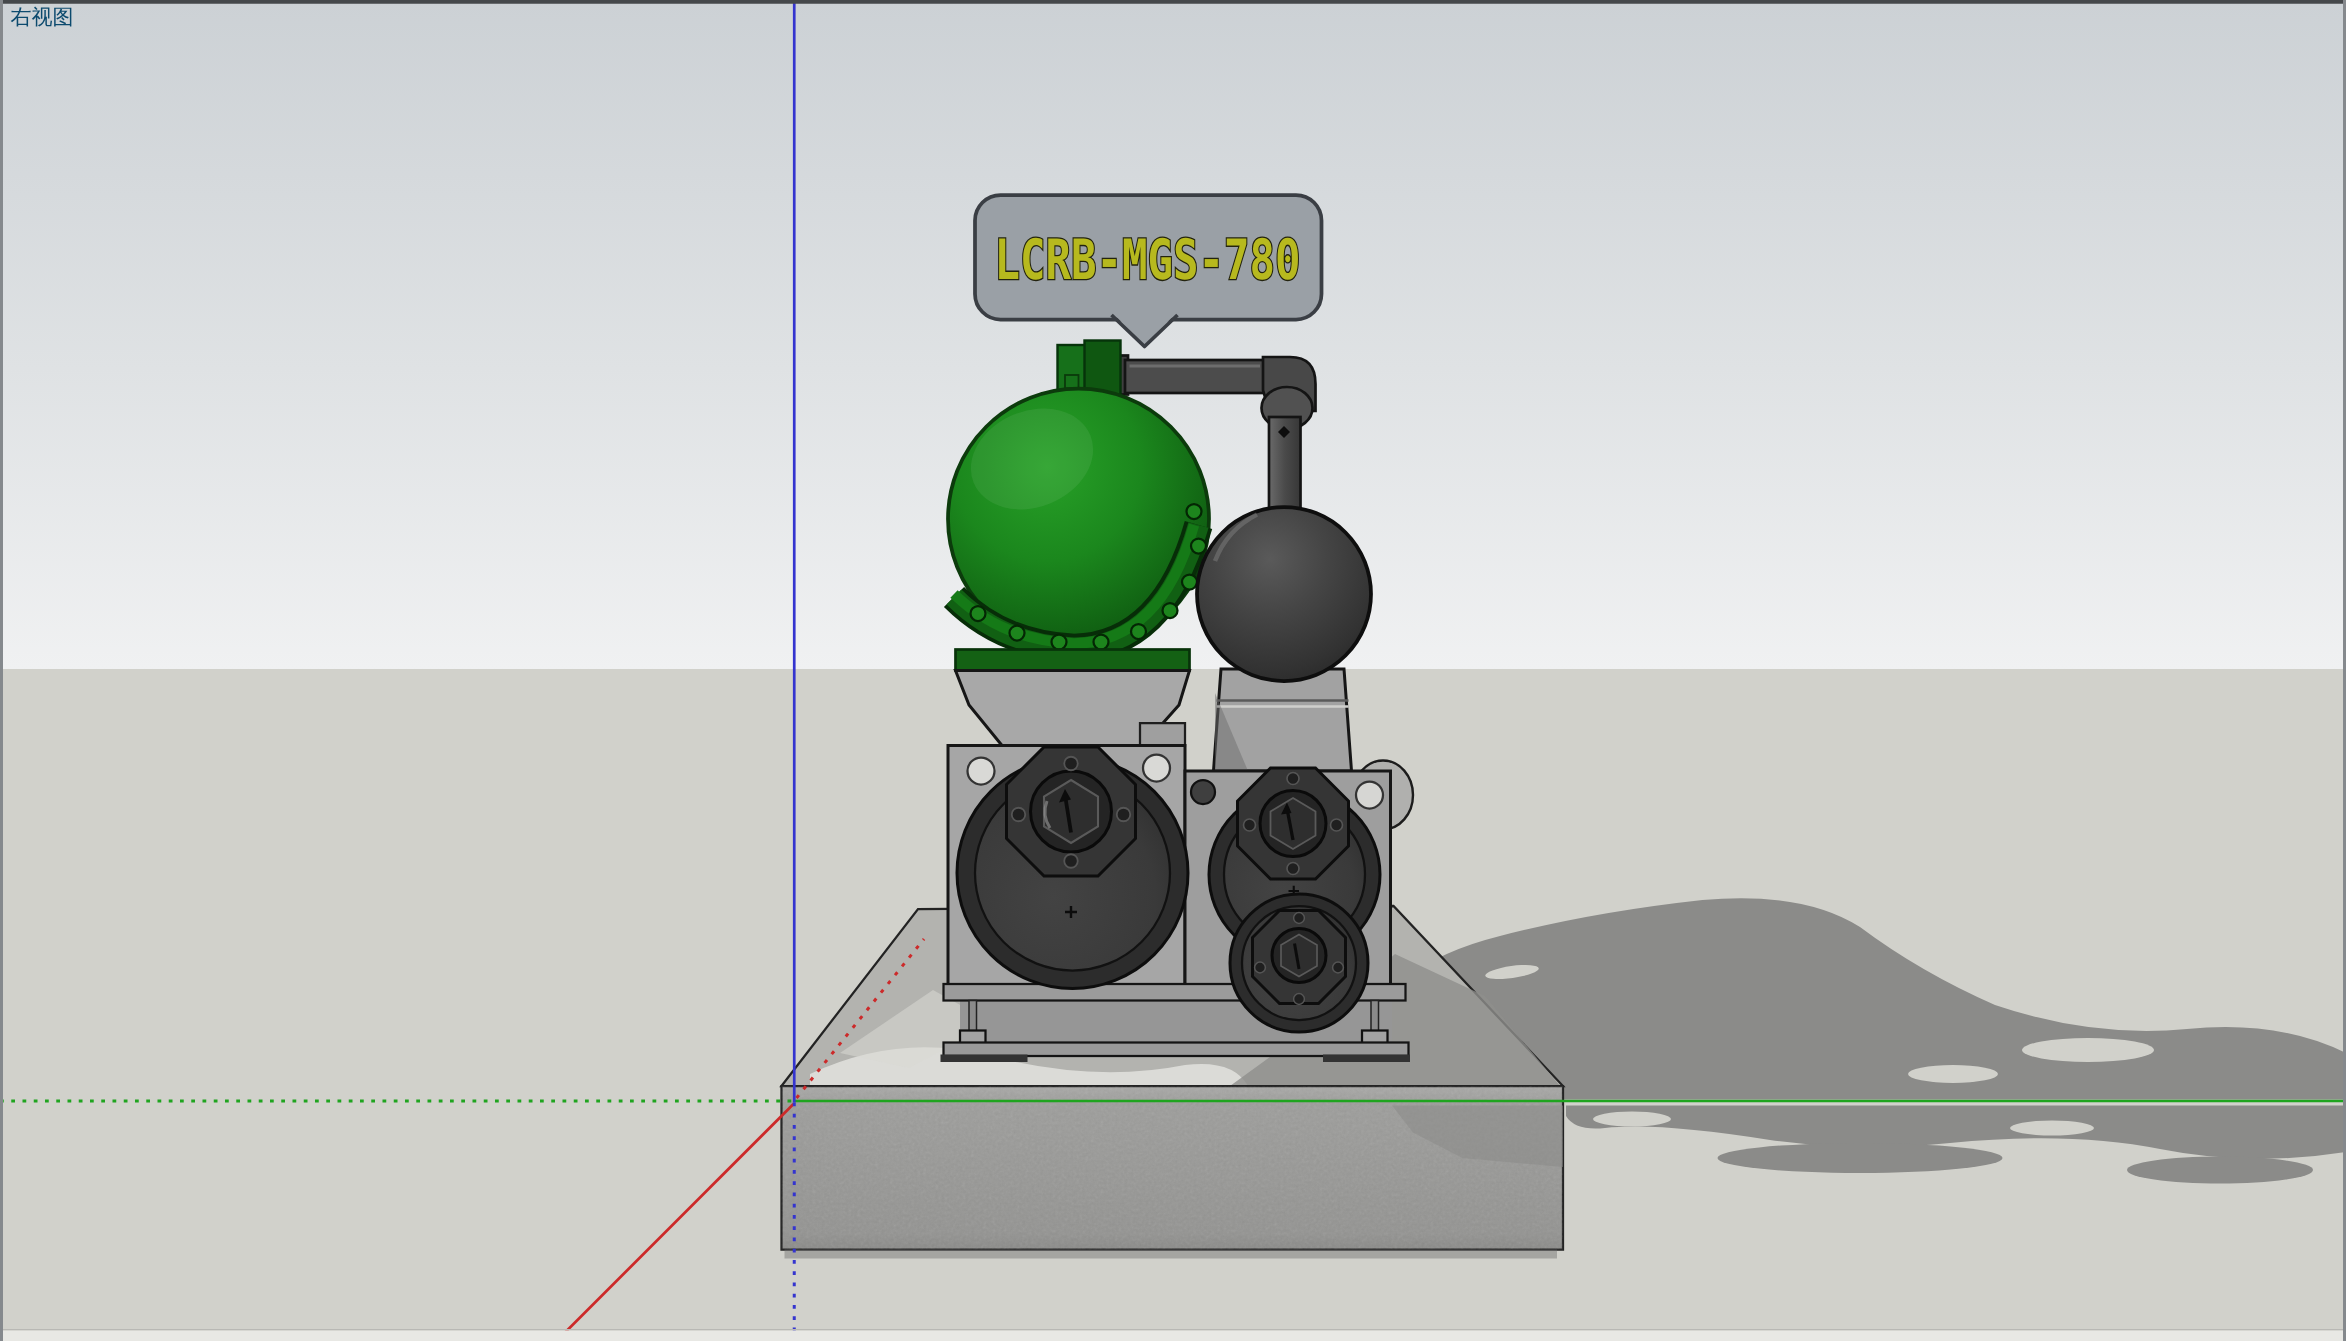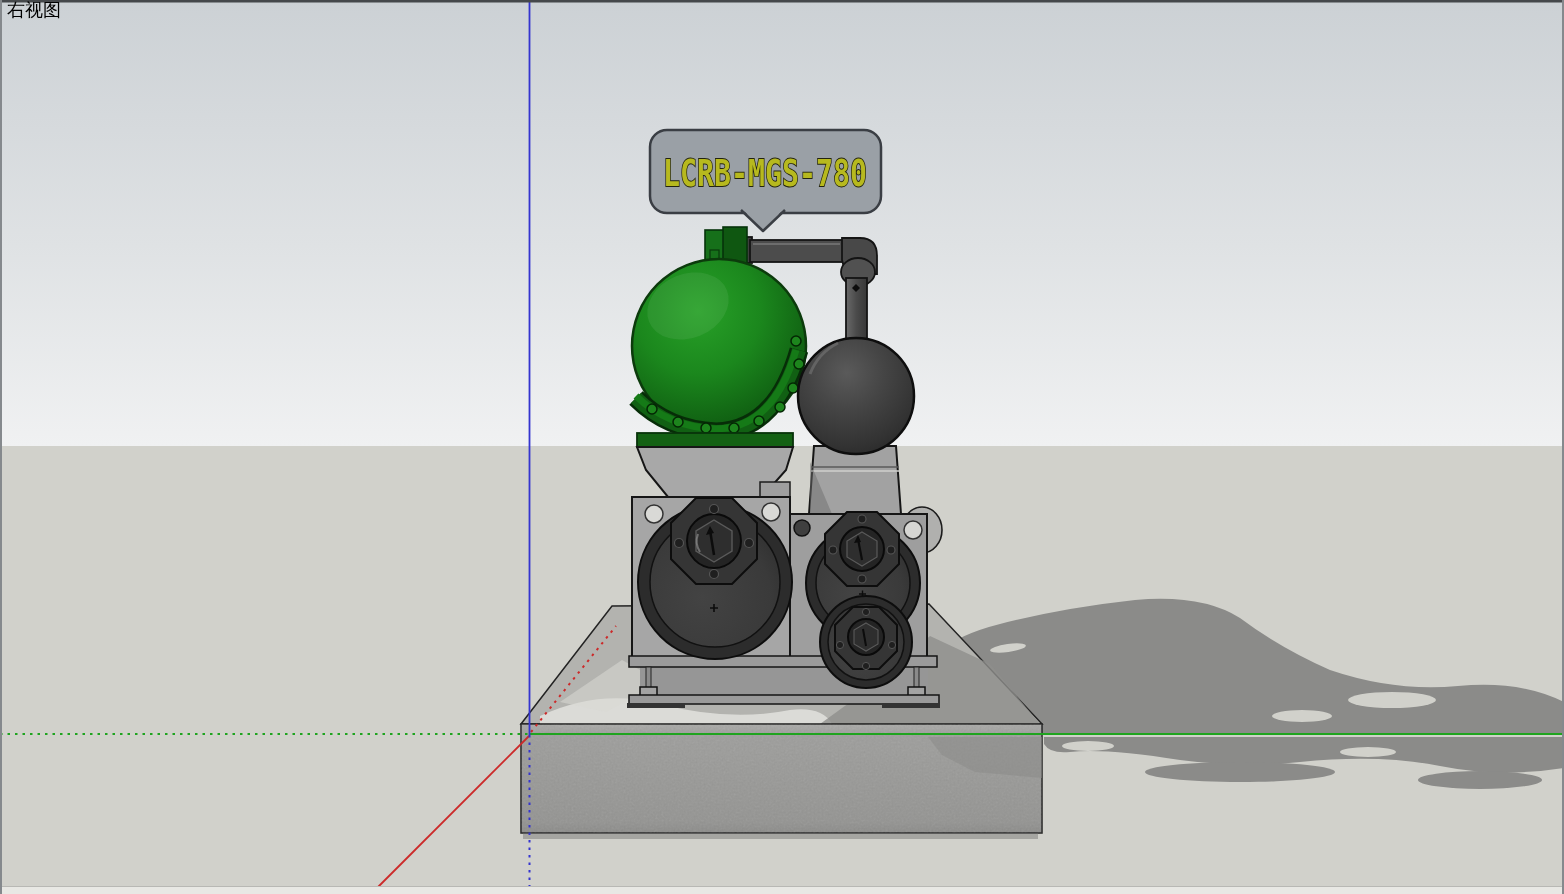--- a/index.html
+++ b/index.html
@@ -12,22 +12,22 @@
   }
   html,body{margin:0;padding:0;background:#333;}
   #viewport{
     position:relative;width:1564px;height:894px;overflow:hidden;
     background:var(--ground);
     font-family:"Liberation Sans","DejaVu Sans",sans-serif;
   }
   #scene{position:absolute;left:0;top:0;}
   #view-label{
     position:absolute;left:7px;top:3px;
-    font-size:18px;line-height:16px;color:#000000;
-    font-family:Liberation Mono, monospace;
+    font-size:14px;line-height:16px;color:#0c4a6e;
+    font-family:Liberation Sans, sans-serif;
     user-select:none;
   }
   .ground-fill{fill:var(--ground);}
   .shadow-fill{fill:var(--shadow);}
   .callout-bubble{fill:var(--callout-fill);stroke:#3a3e44;stroke-width:2.5;}
   .callout-tail-fill{fill:var(--callout-fill);}
   .callout-tail-stroke{fill:none;stroke:#3a3e44;stroke-width:2.5;stroke-linejoin:round;}
   .callout-text{
     fill:var(--callout-text);
     stroke:#23230f;stroke-width:1.8;paint-order:stroke;

